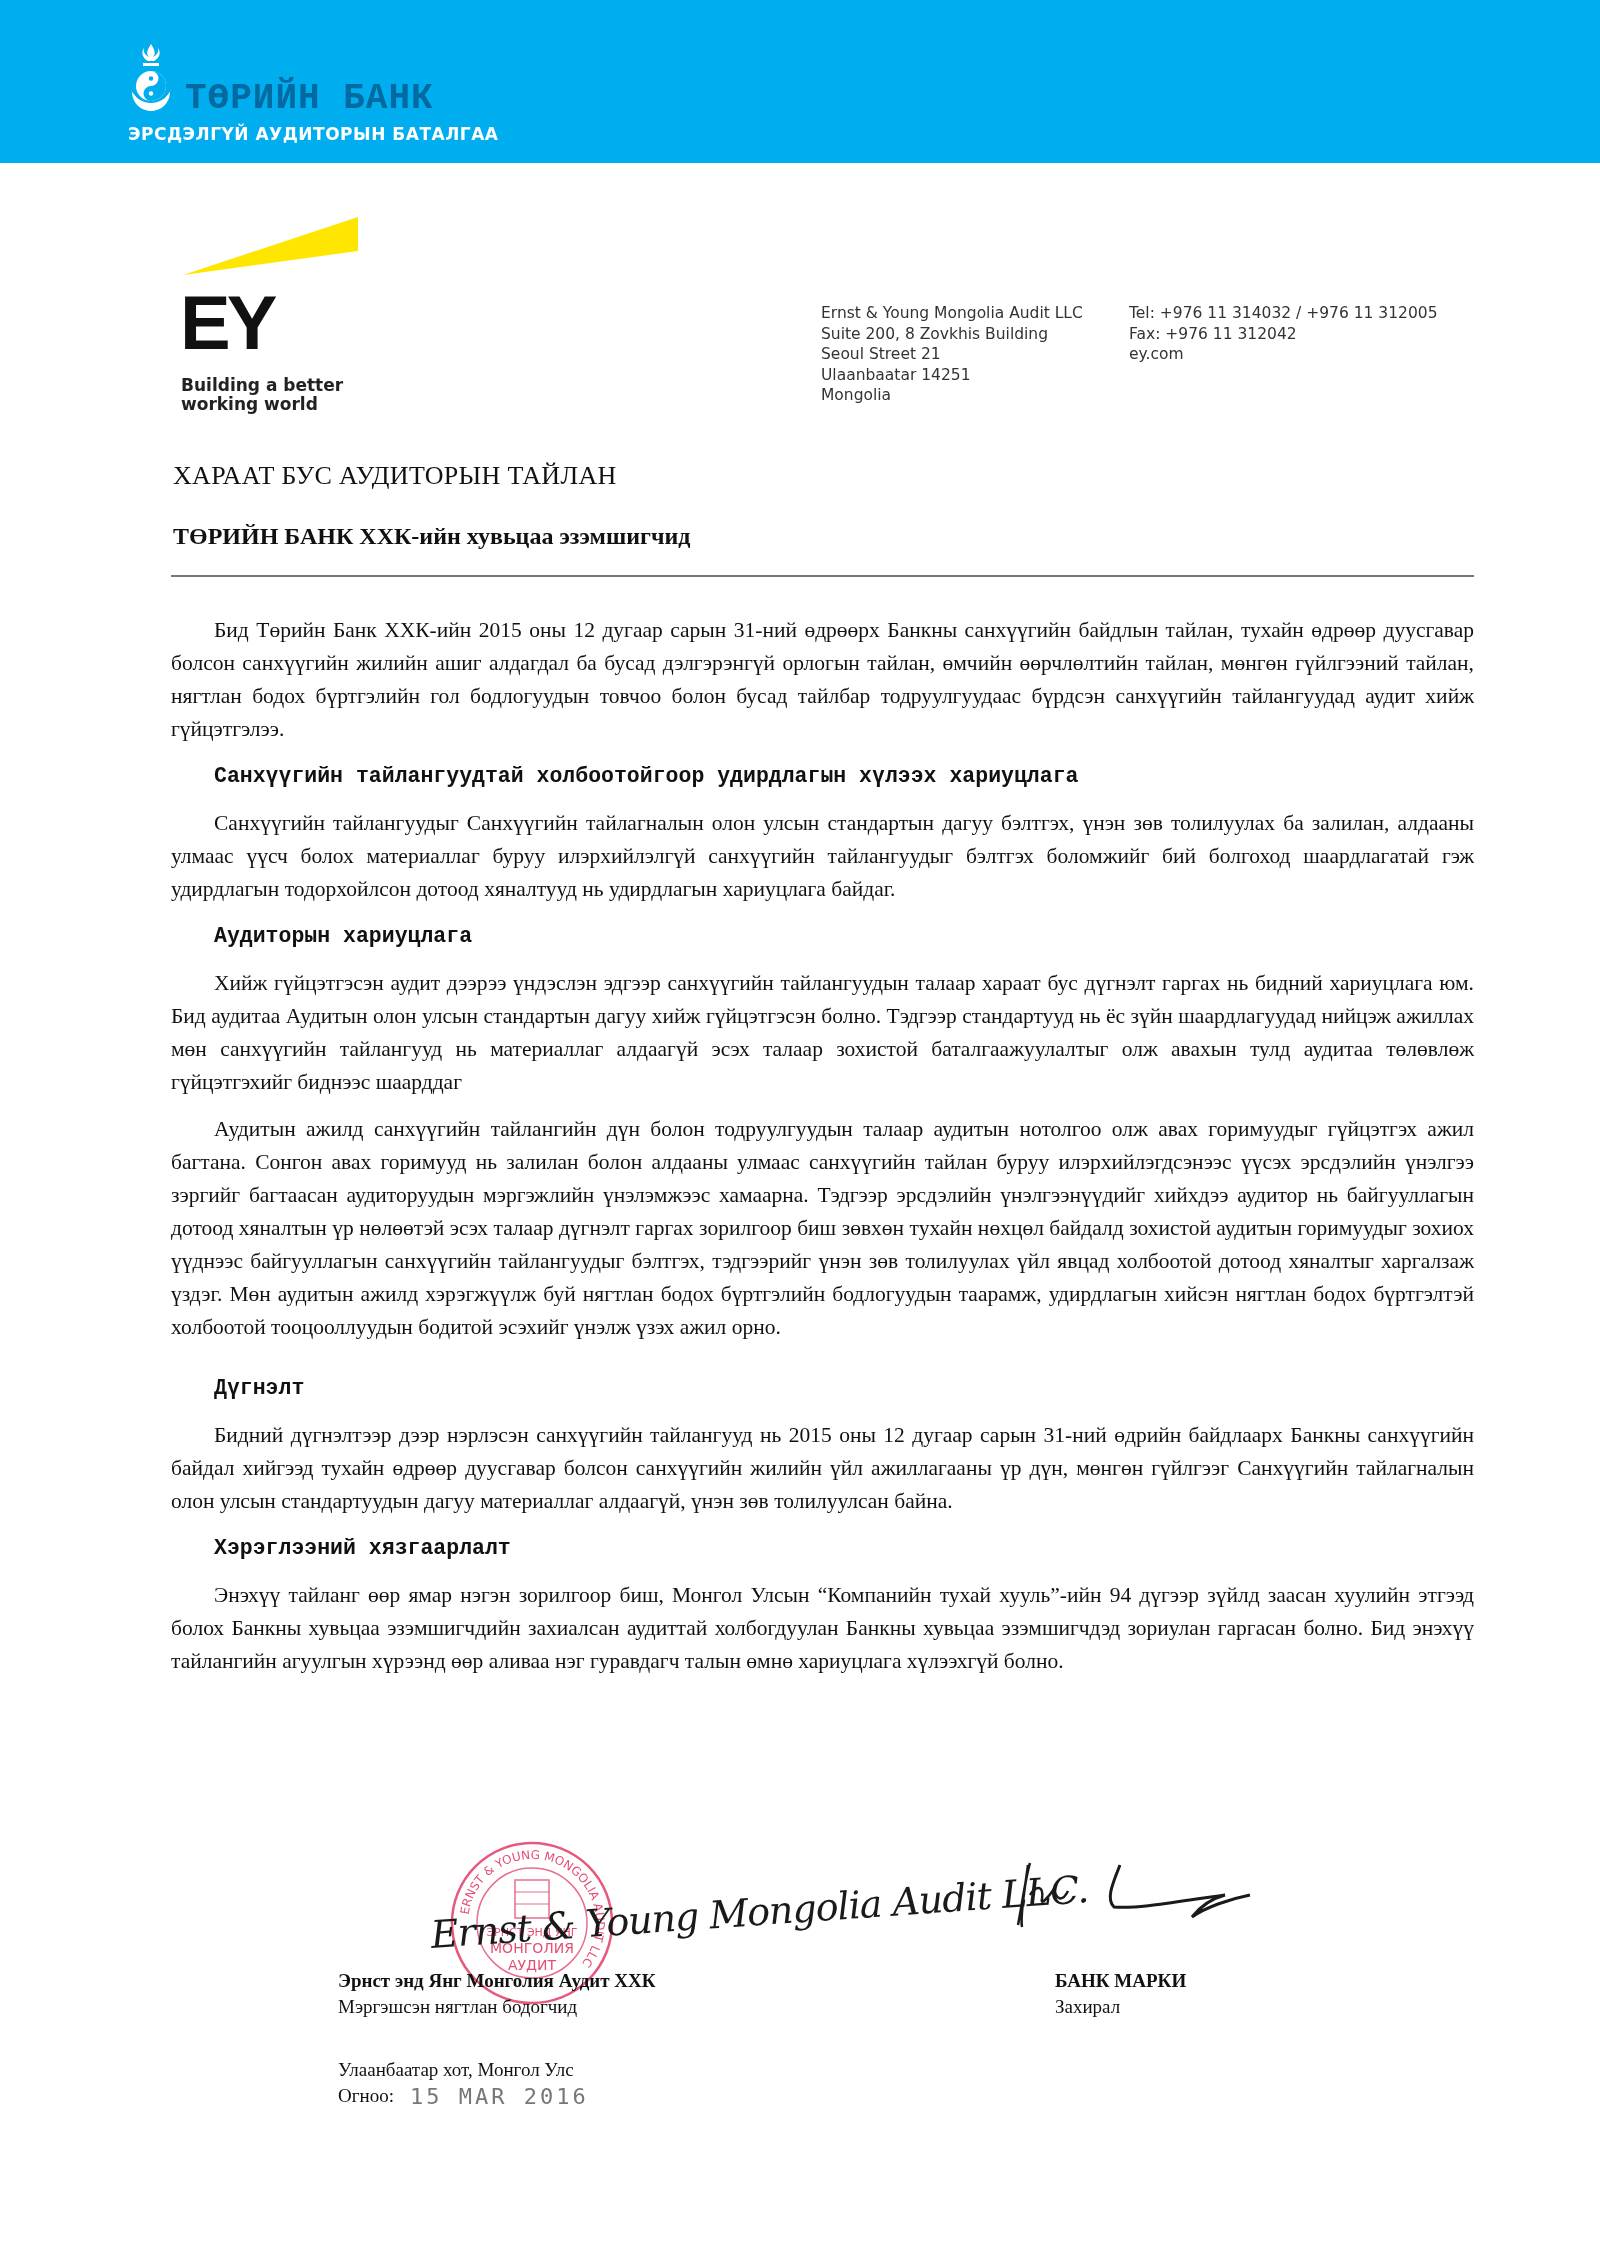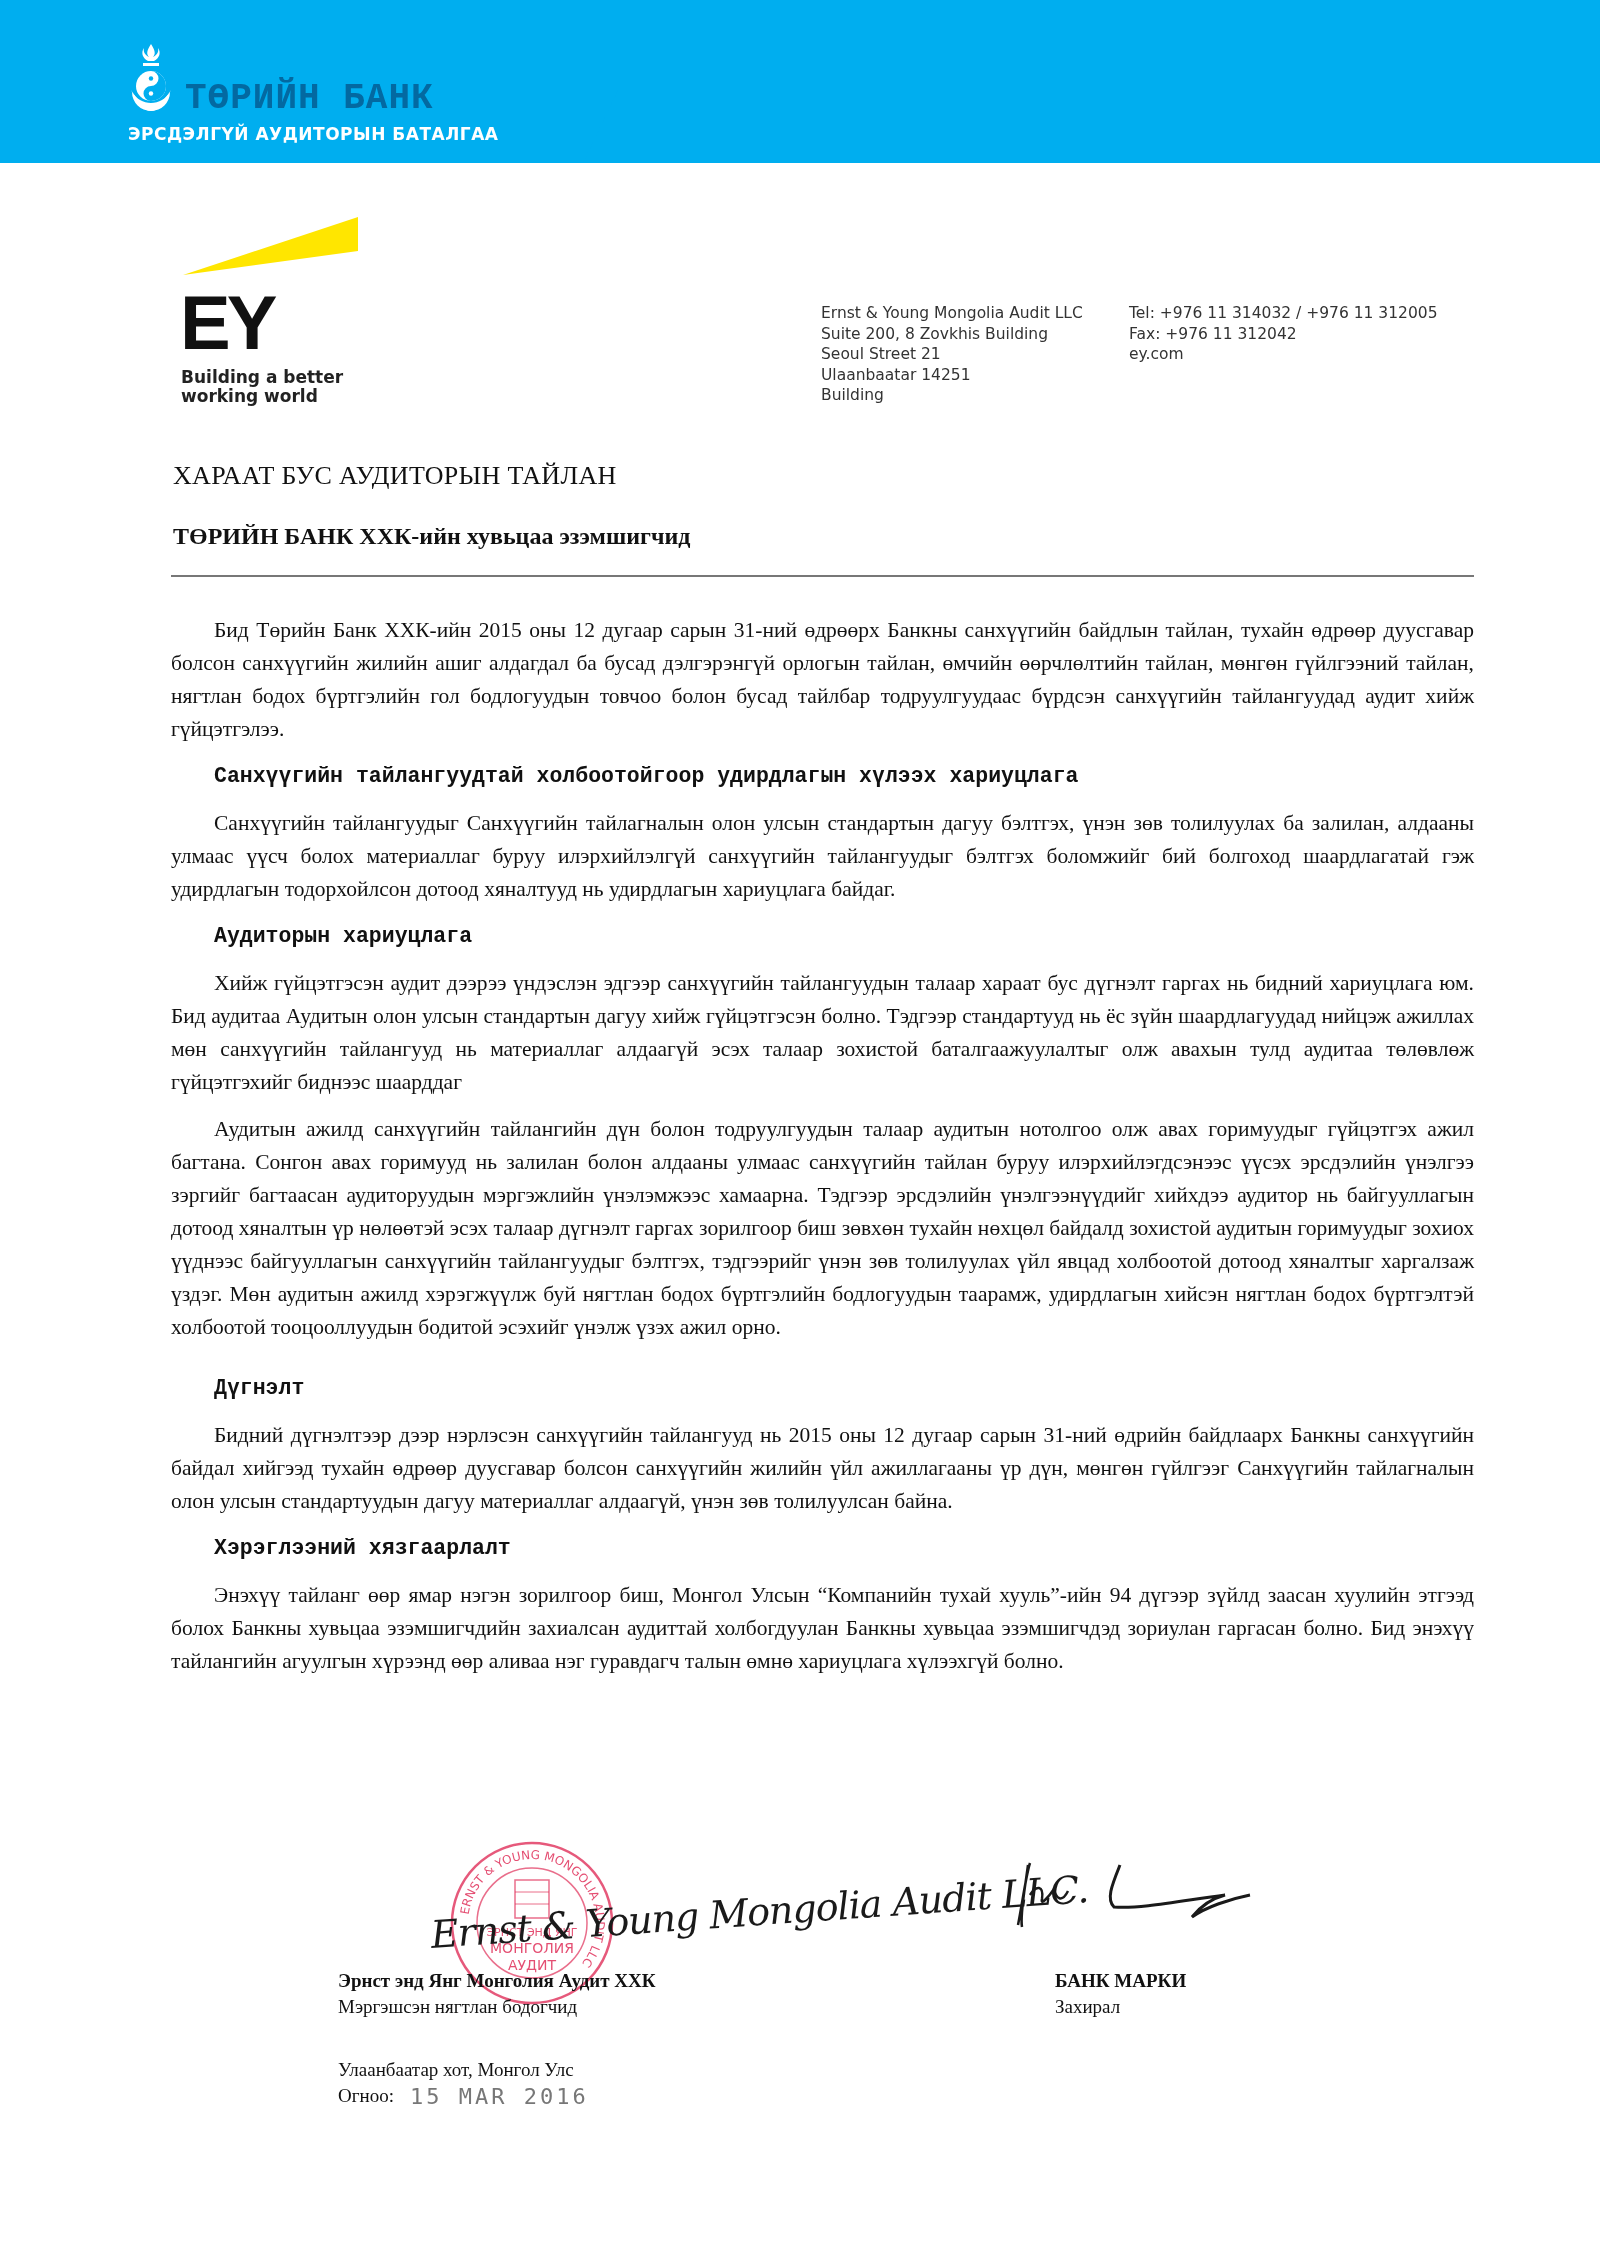--- a/index.html
+++ b/index.html
@@ -10,21 +10,21 @@
             clip-path: polygon(0 0, 100% 0, 100% 86px, 583px 163px, 0 163px); }
   .banner-strip { position: absolute; left: 0; top: 0; width: 1600px; height: 163px; background: #00aeef;
             clip-path: polygon(0 0, 100% 0, 100% 163px, 578px 163px, 618px 86px, 0 86px); }
   .bank-logo { position: absolute; left: 128px; top: 42px; width: 46px; height: 80px; }
   .bank-name { position: absolute; left: 185px; top: 78px; font-family: Liberation Mono, monospace; font-weight: bold; font-size: 36px; color: #0369a1; letter-spacing: 1px; }
   .bank-slogan { position: absolute; left: 128px; top: 124px; font-family: "DejaVu Sans", "Liberation Sans", sans-serif; font-weight: bold; font-size: 17px; color: #fff; letter-spacing: 0.5px; }
 
   
   .ey-beam { position: absolute; left: 183px; top: 217px; width: 175px; height: 62px; }
   .ey-mark { position: absolute; left: 180px; top: 287px; font-family: Liberation Sans, sans-serif; font-weight: bold; font-size: 76px; line-height: 72px; color: #111; letter-spacing: -4px; }
-  .ey-tag { position: absolute; left: 181px; top: 368px; font-family: "DejaVu Sans", "Liberation Sans", sans-serif; font-weight: bold; font-size: 17px; line-height: 19px; color: #222; }
+  .ey-tag { position: absolute; left: 181px; top: 376px; font-family: "DejaVu Sans", "Liberation Sans", sans-serif; font-weight: bold; font-size: 17px; line-height: 19px; color: #222; }
   .ey-address { position: absolute; left: 821px; top: 303px; font-family: "DejaVu Sans", "Liberation Sans", sans-serif; font-size: 15.5px; line-height: 20.5px; color: #333; }
   .ey-contact { position: absolute; left: 1129px; top: 303px; font-family: "DejaVu Sans", "Liberation Sans", sans-serif; font-size: 15.5px; line-height: 20.5px; color: #333; }
   .ey-address div, .ey-contact div { white-space: nowrap; }
 
   
   .title { position: absolute; left: 173px; top: 461px; font-size: 26px; letter-spacing: 0.3px; }
   .addressee { position: absolute; left: 173px; top: 523px; font-size: 24px; font-weight: bold; }
   .rule { position: absolute; left: 171px; top: 575px; width: 1303px; height: 2px; background: #777; }
 
   
@@ -70,21 +70,21 @@
 <div class="ey-mark">EY</div>
 <div class="ey-tag">
   <div>Building a better</div>
   <div>working world</div>
 </div>
 <div class="ey-address">
   <div>Ernst &amp; Young Mongolia Audit LLC</div>
   <div>Suite 200, 8 Zovkhis Building</div>
   <div>Seoul Street 21</div>
   <div>Ulaanbaatar 14251</div>
-  <div>Building</div>
+  <div>Mongolia</div>
 </div>
 <div class="ey-contact">
   <div>Tel: +976 11 314032 / +976 11 312005</div>
   <div>Fax: +976 11 312042</div>
   <div>ey.com</div>
 </div>
 
 <div class="title">ХАРААТ БУС АУДИТОРЫН ТАЙЛАН</div>
 <div class="addressee">ТӨРИЙН БАНК ХХК-ийн хувьцаа эзэмшигчид</div>
 <div class="rule"></div>

